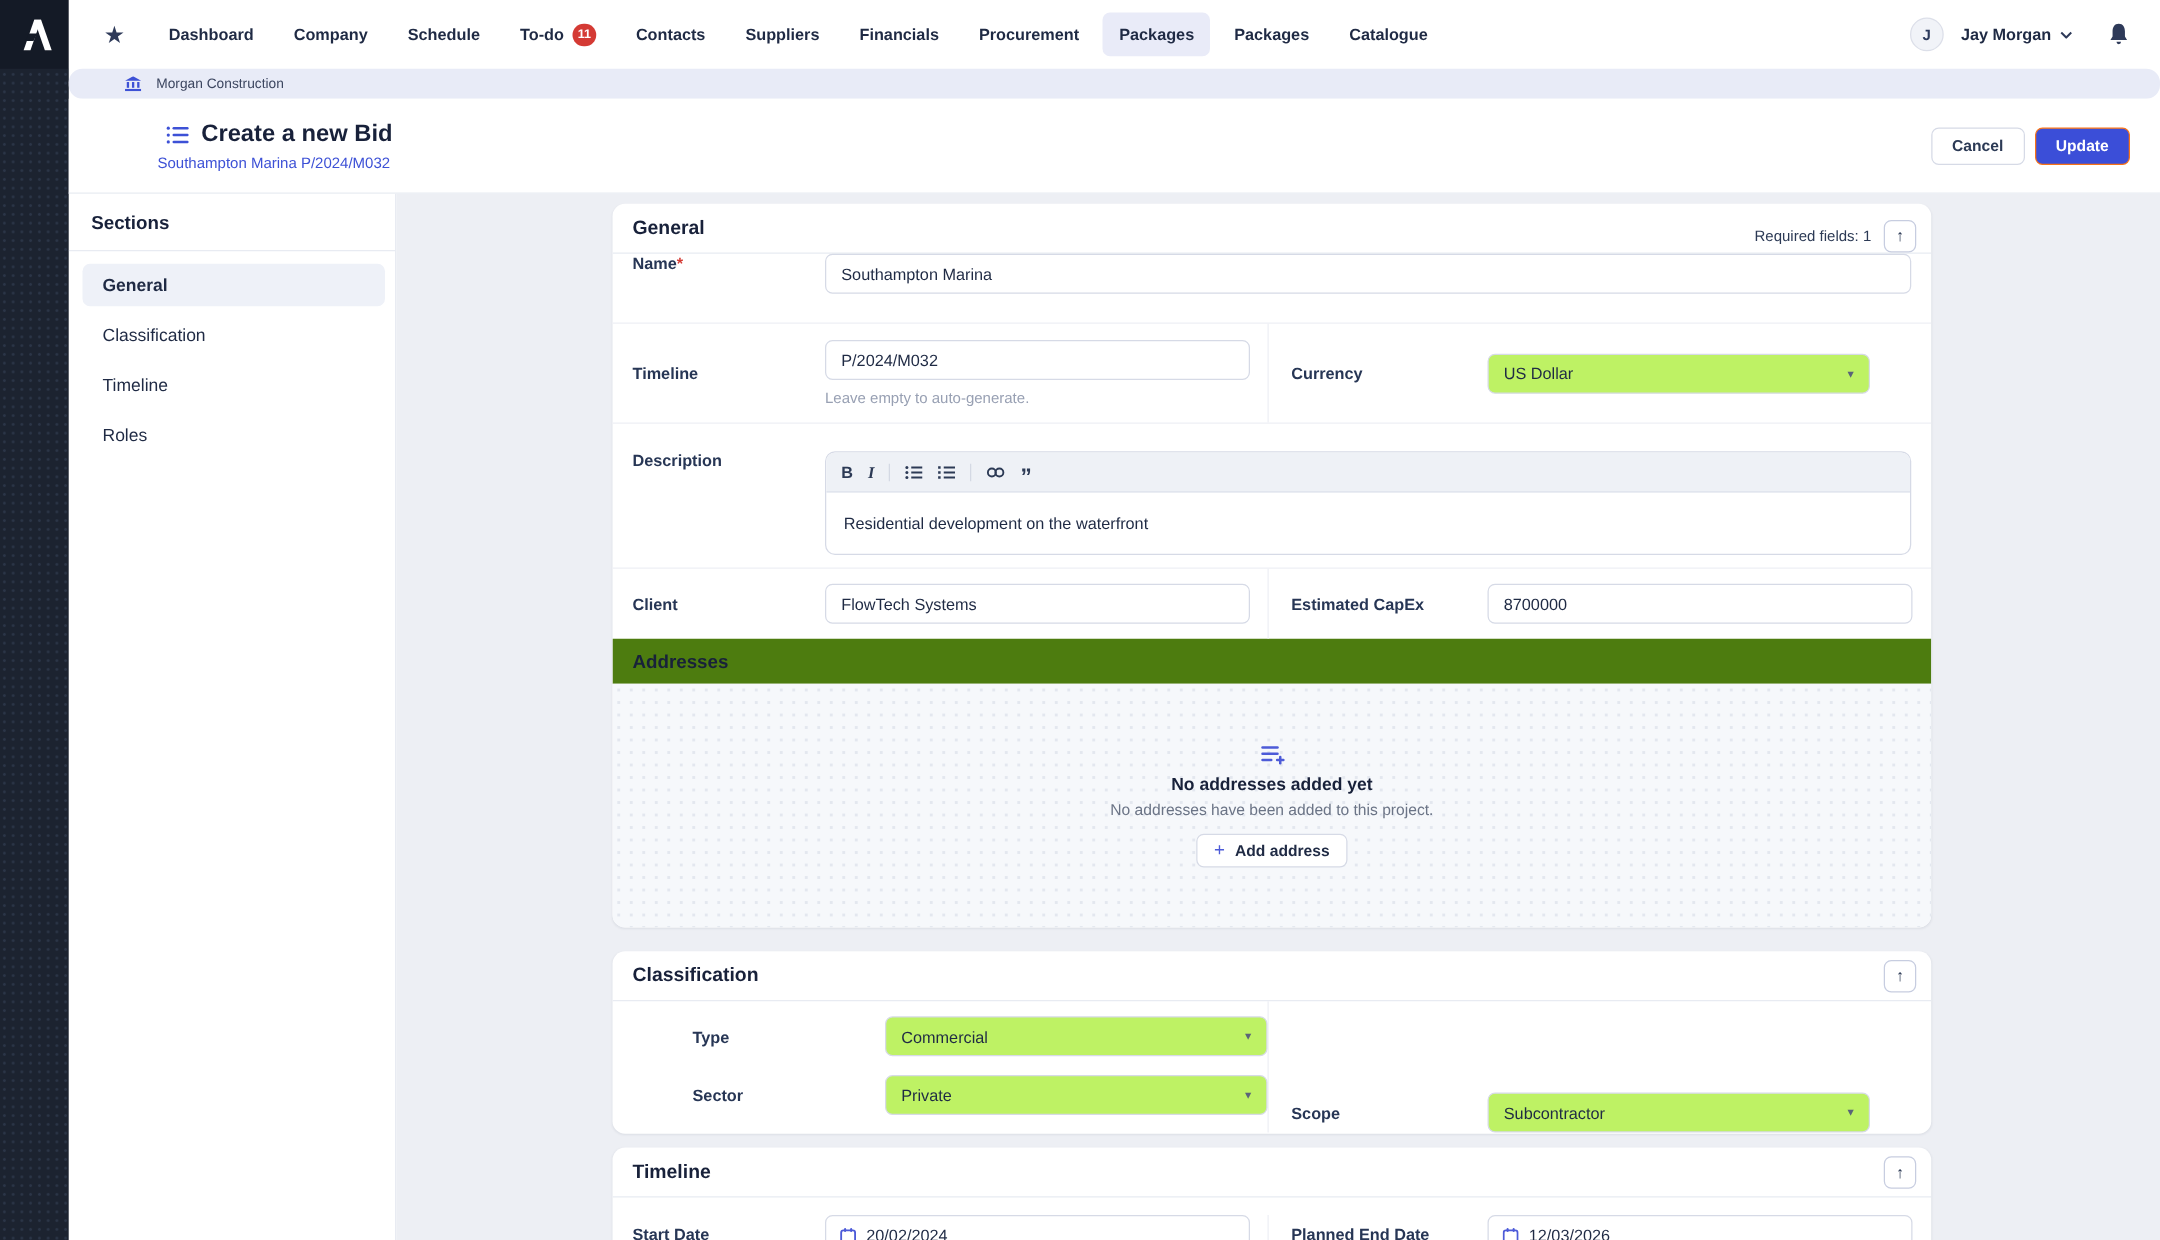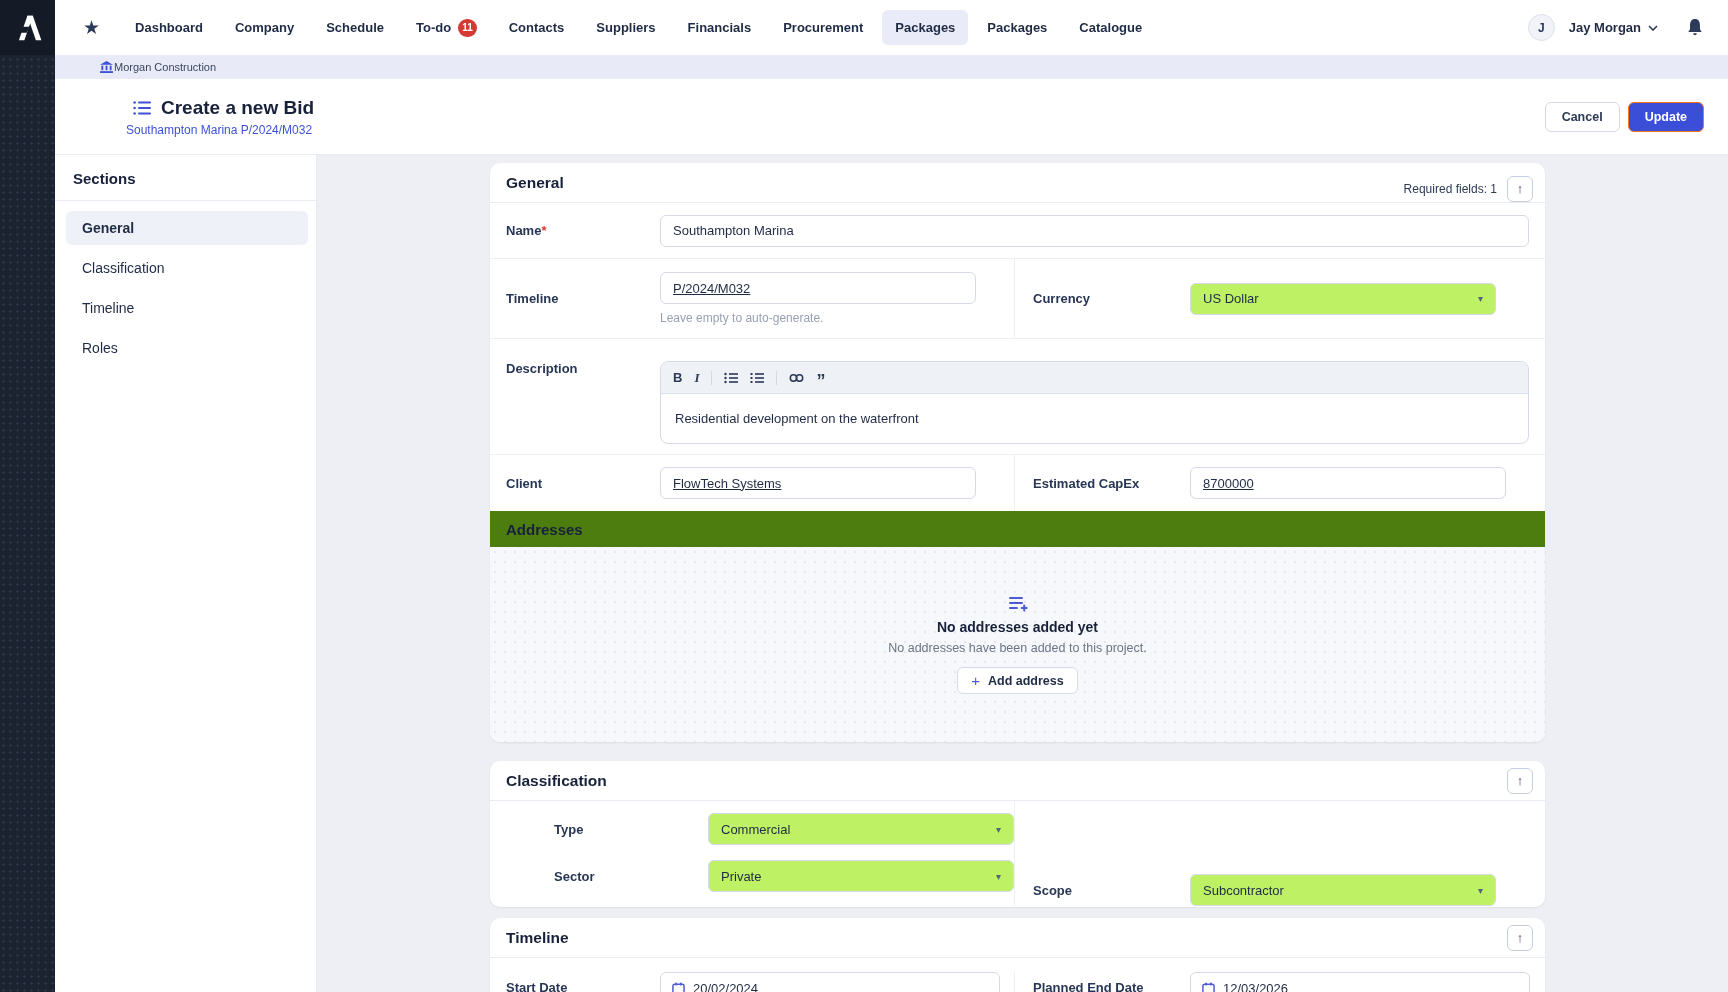--- a/index.html
+++ b/index.html
@@ -22,21 +22,21 @@
   .nav-items { display:flex; align-items:center; gap:6px; }
   .nav-item { font-size:13px; font-weight:700; color:#1f2a44; padding:10px 13px; border-radius:6px; cursor:pointer; white-space:nowrap; display:flex; align-items:center; gap:7px; }
   .nav-item.active { background:#e9ebf8; }
   .nav-badge { background:#d43a34; color:#fff; font-size:10px; font-weight:700; min-width:18px; height:18px; border-radius:9px; display:inline-flex; align-items:center; justify-content:center; padding:0 4px; }
   .nav-right { margin-left:auto; display:flex; align-items:center; gap:14px; }
   .avatar { width:27px; height:27px; border-radius:50%; background:#f1f3f8; border:1px solid #dcdfe9; display:flex; align-items:center; justify-content:center; font-size:12px; font-weight:700; color:#2c3a5c; }
   .user-name { font-size:13px; font-weight:700; color:#1f2a44; display:flex; align-items:center; gap:7px; cursor:pointer; }
   .bell { margin-left:14px; cursor:pointer; display:flex; }
 
   
-  .breadcrumb { height:24px; background:#e8ebf7; display:flex; align-items:center; padding-left:45px; gap:1px; flex:0 0 24px; }
+  .breadcrumb { height:24px; background:#e8ebf7; display:flex; align-items:center; padding-left:45px; gap:12px; flex:0 0 24px;border-radius:11px; }
   .breadcrumb-text { font-size:11px; color:#3c4660; }
 
   
   .page-header { height:76px; background:#fff; display:flex; align-items:center; justify-content:space-between; padding:0 24px 0 71px; border-bottom:1px solid #e8ebf2; flex:0 0 76px; }
   .title-row { display:flex; align-items:center; gap:10px; margin-left:7px; }
   .page-title { font-size:19px; font-weight:700; color:#18213a; }
   .page-subtitle { font-size:12px; color:#3d51d6; margin-top:4px; cursor:pointer; }
   .header-btns { display:flex; gap:8px;align-items:flex-end; }
   .btn { font-size:12.5px; font-weight:700; border-radius:6px; height:30px; padding:0 16px; cursor:pointer; display:flex; align-items:center; }
   .btn-secondary { background:#fff; border:1px solid #d6dae6; color:#2c3a55; }
@@ -51,27 +51,27 @@
   .section-item.active { background:#eef1f8; font-weight:700; }
 
   .main { flex:1; background:#edeff4; overflow:hidden; }
   .card { width:1055px; margin-left:173px; background:#fff; border-radius:10px; box-shadow:0 1px 2px rgba(20,30,60,.07); overflow:hidden; }
   .card-header { height:40px; display:flex; align-items:center; justify-content:space-between; padding:0 12px 0 16px; border-bottom:1px solid #e8ebf2; }
   .card-title { font-size:15.5px; font-weight:700; color:#18213a; }
   .card-header-right { display:flex; align-items:center; gap:10px;margin-top:12px; }
   .required-note { font-size:12px; color:#2c3a55; }
   .icon-btn { width:26px; height:26px; border:1px solid #c7cde0; border-radius:6px; background:#fff; color:#2c3a55; font-size:13px; display:flex; align-items:center; justify-content:center; cursor:pointer; }
 
-  .row { display:flex; align-items:center; padding-left:16px; }
+  .row { display:flex; align-items:flex-start; padding-left:16px; }
   .row-divider { border-bottom:1px solid #eef0f5; }
   .field-label { width:154px; flex:0 0 154px; font-size:13px; font-weight:700; color:#273655; }
   .req { color:#d43a34; }
   .text-input { height:32px; border:1px solid #d6dae6; border-radius:6px; font-size:13px; color:#1f2a44; padding:0 12px; font-family:"Liberation Sans", sans-serif; outline:none; background:#fff; }
   .input-wide { flex:1; margin-right:16px; }
-  .input-340 { width:316px;text-decoration:underline; }
+  .input-340 { width:340px; }
   .two-col { display:flex; align-items:stretch; }
   .half-l { width:525px; flex:0 0 525px; border-right:1px solid #eef0f5; display:flex; align-items:center; padding-left:16px; }
   .half-r { flex:1; display:flex; align-items:center; padding-left:18px; }
   .half-r .field-label { width:157px; flex:0 0 157px; }
   .helper { font-size:12px; color:#98a0b3; margin-top:7px; }
   .select { width:306px; height:32px; border:1px solid #d6dae6; border-radius:6px; display:flex; align-items:center; justify-content:space-between; padding:0 12px; font-size:13px; color:#1f2a44; cursor:pointer; background:#bef264; }
   .caret { font-size:10px; color:#5a6478; }
 
   
   .editor { flex:1; margin-right:16px; border:1px solid #d6dae6; border-radius:8px; overflow:hidden; }

